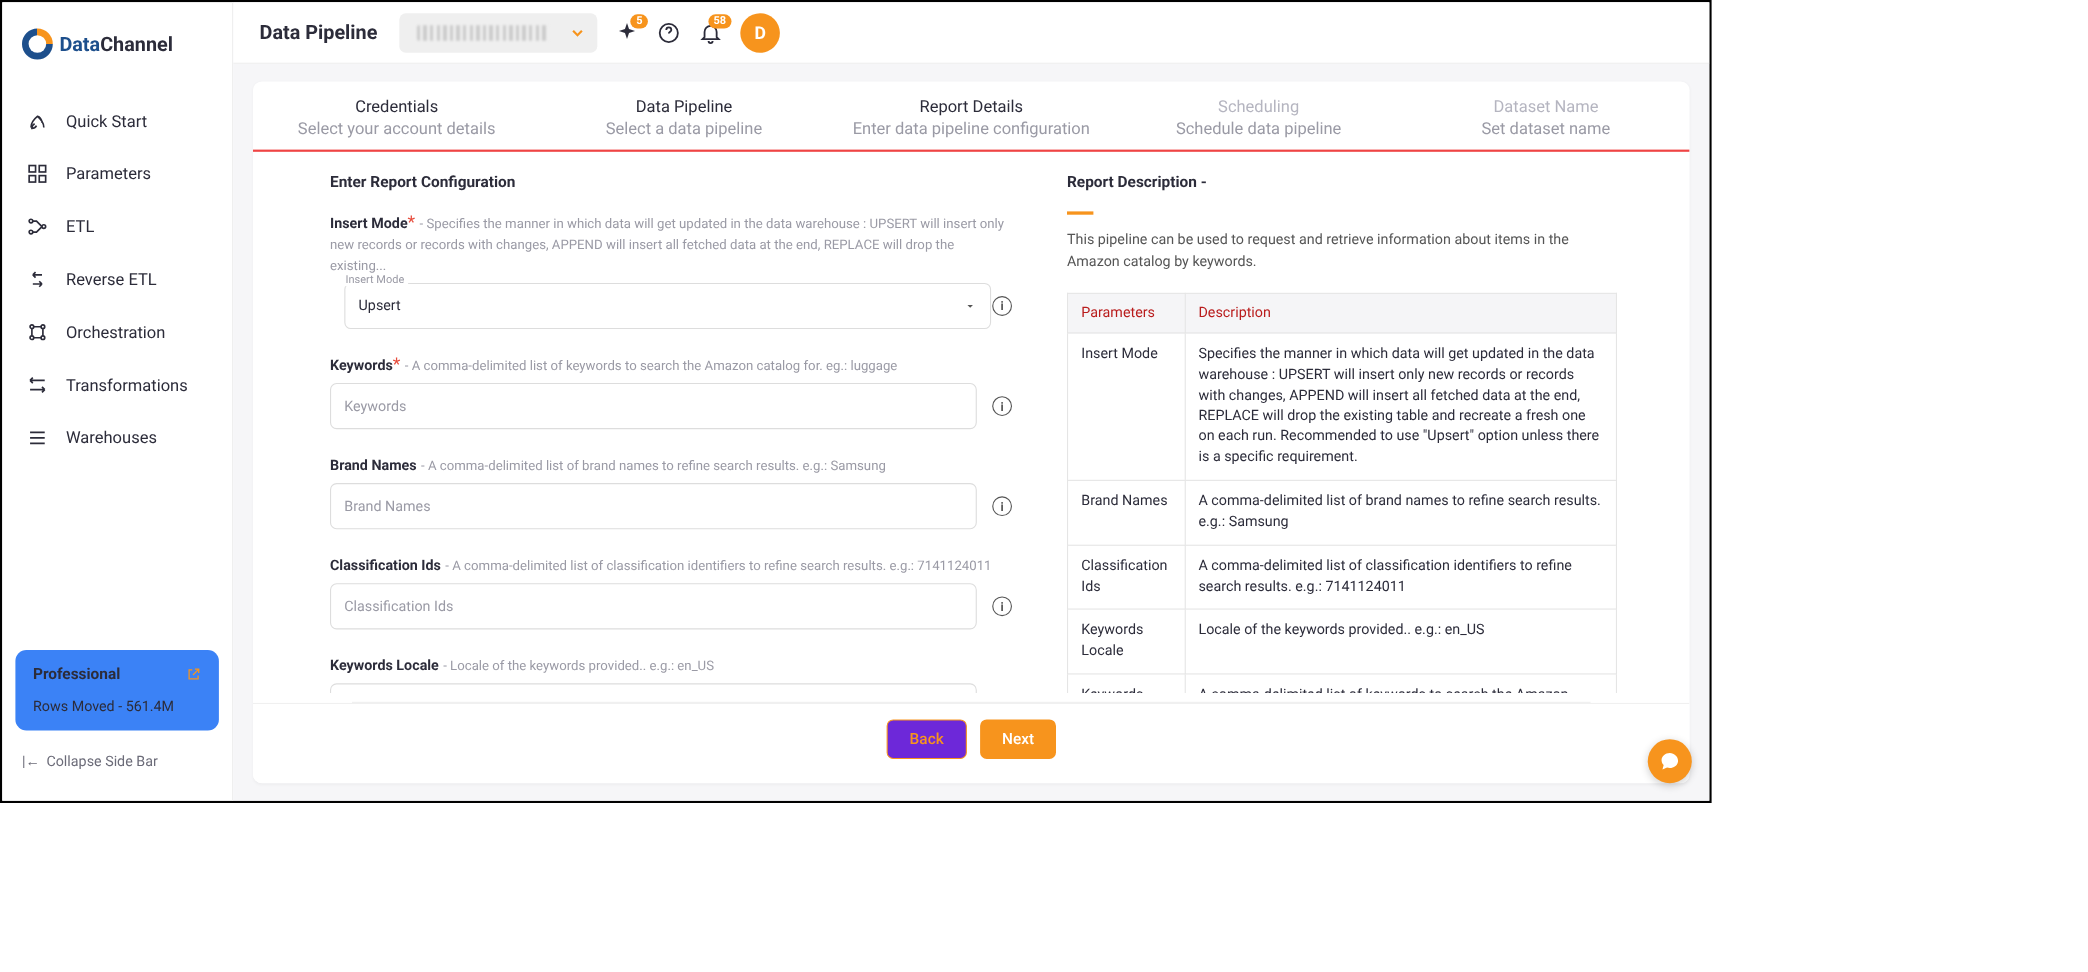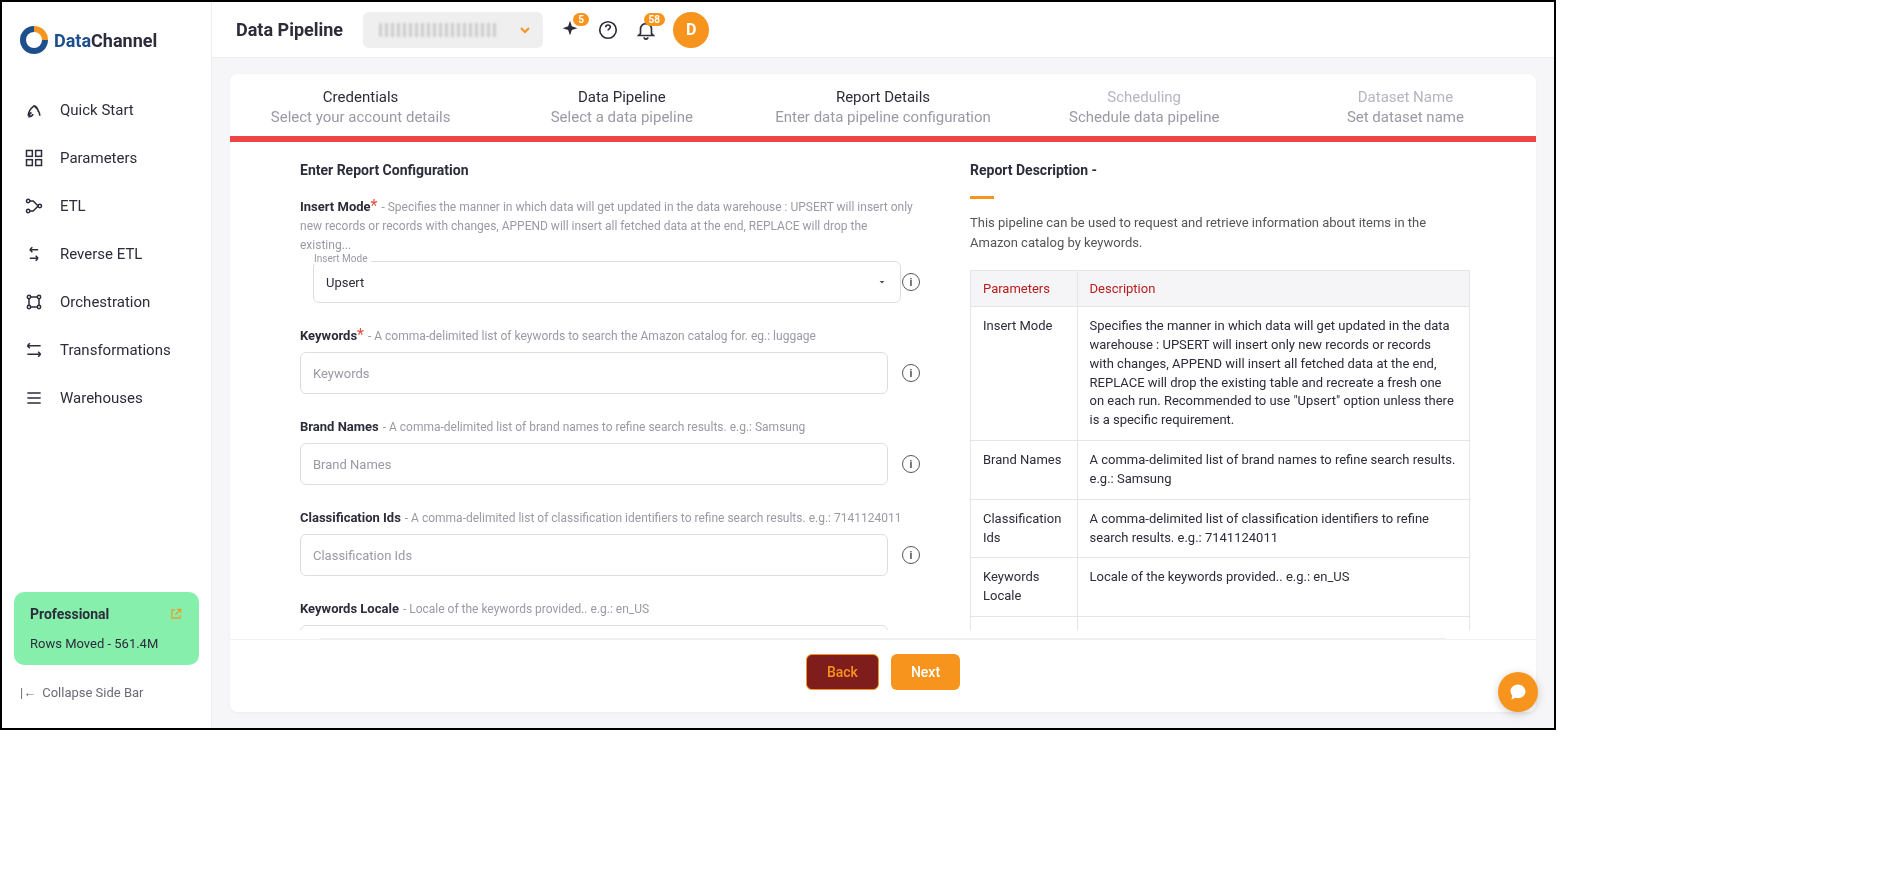--- a/index.html
+++ b/index.html
@@ -10,21 +10,21 @@
 .sidebar { width: 210px; background: #fff; border-right: 1px solid #eee; display: flex; flex-direction: column; padding: 16px 0; }
 .logo { padding: 8px 18px 24px; display: flex; align-items: center; gap: 6px; }
 .logo-icon { width: 28px; height: 28px; border-radius: 50%; background: conic-gradient(#f7941d 0 25%, #1d4f8c 25% 100%); position: relative; }
 .logo-icon::after { content: ''; position: absolute; inset: 6px; background: #fff; border-radius: 50%; }
 .logo-text { font-size: 18px; font-weight: 700; }
 .logo-text .c1 { color: #1d4f8c; }
 .logo-text .c2 { color: #2c2c3a; }
 .nav { flex: 1; padding: 8px 0; }
 .nav-item { display: flex; align-items: center; gap: 16px; padding: 14px 22px; font-size: 15px; color: #2c2c3a; cursor: pointer; }
 .nav-icon { width: 20px; height: 20px; color: #2c2c3a; flex-shrink: 0; }
-.plan-card { margin: 8px 12px; padding: 14px 16px; background: #86efac; border-radius: 10px; }
+.plan-card { margin: 8px 12px; padding: 14px 16px; background: #3b82f6; border-radius: 10px; }
 .plan-title { font-weight: 700; font-size: 14px; display: flex; justify-content: space-between; align-items: center; }
 .plan-title .ext-icon { color: #f7941d; width: 14px; height: 14px; }
 .plan-sub { font-size: 13px; margin-top: 14px; color: #2c2c3a; }
 .collapse-bar { padding: 12px 18px; font-size: 13px; color: #6b6b78; display: flex; align-items: center; gap: 6px; cursor: pointer; }
 
 
 .main { flex: 1; display: flex; flex-direction: column; background: #f6f6f8; overflow: hidden; }
 .topbar { background: #fff; height: 56px; display: flex; align-items: center; padding: 0 24px; gap: 20px; border-bottom: 1px solid #eee; }
 .page-title { font-size: 18px; font-weight: 700; color: #2c2c3a; flex-shrink: 0; }
 .search-wrap { flex: 1; display: flex; justify-content: center; }
@@ -33,21 +33,21 @@
 .top-right { display: flex; align-items: center; gap: 16px; }
 .account-pill { width: 180px; height: 36px; background: #efefef; border-radius: 6px; display: flex; align-items: center; justify-content: flex-end; padding: 0 10px; cursor: pointer; }
 .account-pill .chev { color: #f7941d; }
 .blur-content { width: 120px; height: 14px; background: repeating-linear-gradient(90deg, #ccc 0 3px, #eee 3px 6px); filter: blur(1px); border-radius: 2px; margin-right: auto; margin-left: 6px; }
 .top-icon { width: 22px; height: 22px; color: #2c2c3a; position: relative; cursor: pointer; }
 .badge { position: absolute; top: -6px; right: -8px; background: #f7941d; color: #fff; font-size: 10px; font-weight: 700; border-radius: 10px; padding: 1px 5px; min-width: 14px; text-align: center; }
 .avatar { width: 36px; height: 36px; border-radius: 50%; background: #f7941d; color: #fff; display: flex; align-items: center; justify-content: center; font-weight: 700; font-size: 16px; cursor: pointer; }
 
 
 .content-card { margin: 16px 18px; background: #fff; border-radius: 8px; flex: 1; display: flex; flex-direction: column; overflow: hidden; box-shadow: 0 1px 3px rgba(0,0,0,0.04); }
-.stepper { display: flex; justify-content: space-around; padding: 14px 0 10px; border-bottom: 6px solid #ef4444; }
+.stepper { display: flex; justify-content: space-around; padding: 14px 0 10px; border-bottom: 2px solid #ef4444; }
 .step { text-align: center; flex: 1; cursor: pointer; }
 .step-title { font-size: 15px; color: #2c2c3a; }
 .step-sub { font-size: 15px; color: #9a9aa5; margin-top: 2px; }
 .step.disabled .step-title { color: #b5b5c0; }
 
 .content-body { flex: 1; display: flex; overflow-y: auto; padding: 20px 0 0; }
 .form-col { flex: 1; padding: 0 50px 0 70px; max-width: 740px; }
 .desc-col { flex: 1; padding: 0 40px 0 0; max-width: 540px; }
 
 .section-title { font-size: 14px; font-weight: 700; margin-bottom: 18px; }
@@ -66,21 +66,21 @@
 .info-icon { width: 18px; height: 18px; border: 1.5px solid #555; border-radius: 50%; display: flex; align-items: center; justify-content: center; font-size: 11px; font-weight: 700; color: #555; cursor: pointer; flex-shrink: 0; }
 
 .desc-text { font-size: 13px; color: #555; line-height: 1.5; margin-bottom: 18px; }
 .params-table { width: 100%; border-collapse: collapse; font-size: 13px; border: 1px solid #e5e5e5; }
 .params-table th { background: #f5f5f7; text-align: left; padding: 10px 12px; font-weight: 400; color: #b91c1c; border: 1px solid #e5e5e5; font-size: 13px; }
 .params-table td { padding: 10px 12px; border: 1px solid #e5e5e5; vertical-align: top; line-height: 1.45; }
 
 
 .footer { padding: 14px 0 22px; display: flex; justify-content: center; gap: 12px; border-top: 1px solid #f0f0f0; background: #fff; }
 .btn { height: 36px; padding: 0 20px; border-radius: 6px; font-size: 14px; font-weight: 500; cursor: pointer; border: none; }
-.btn-back { background: #7f1d1d; border: 1px solid #f7941d; color: #f7941d; }
+.btn-back { background: #6d28d9; border: 1px solid #f7941d; color: #f7941d; }
 .btn-next { background: #f7941d; color: #fff; }
 .divider-line { height: 1px; background: #eee; margin: 8px 90px 0; }
 
 
 .chat-fab { position: absolute; bottom: 16px; right: 16px; width: 40px; height: 40px; border-radius: 50%; background: #f7941d; display: flex; align-items: center; justify-content: center; color: #fff; cursor: pointer; box-shadow: 0 2px 8px rgba(0,0,0,0.2); }
 
 svg { display: block; }
 </style>
 </head>
 <body>

